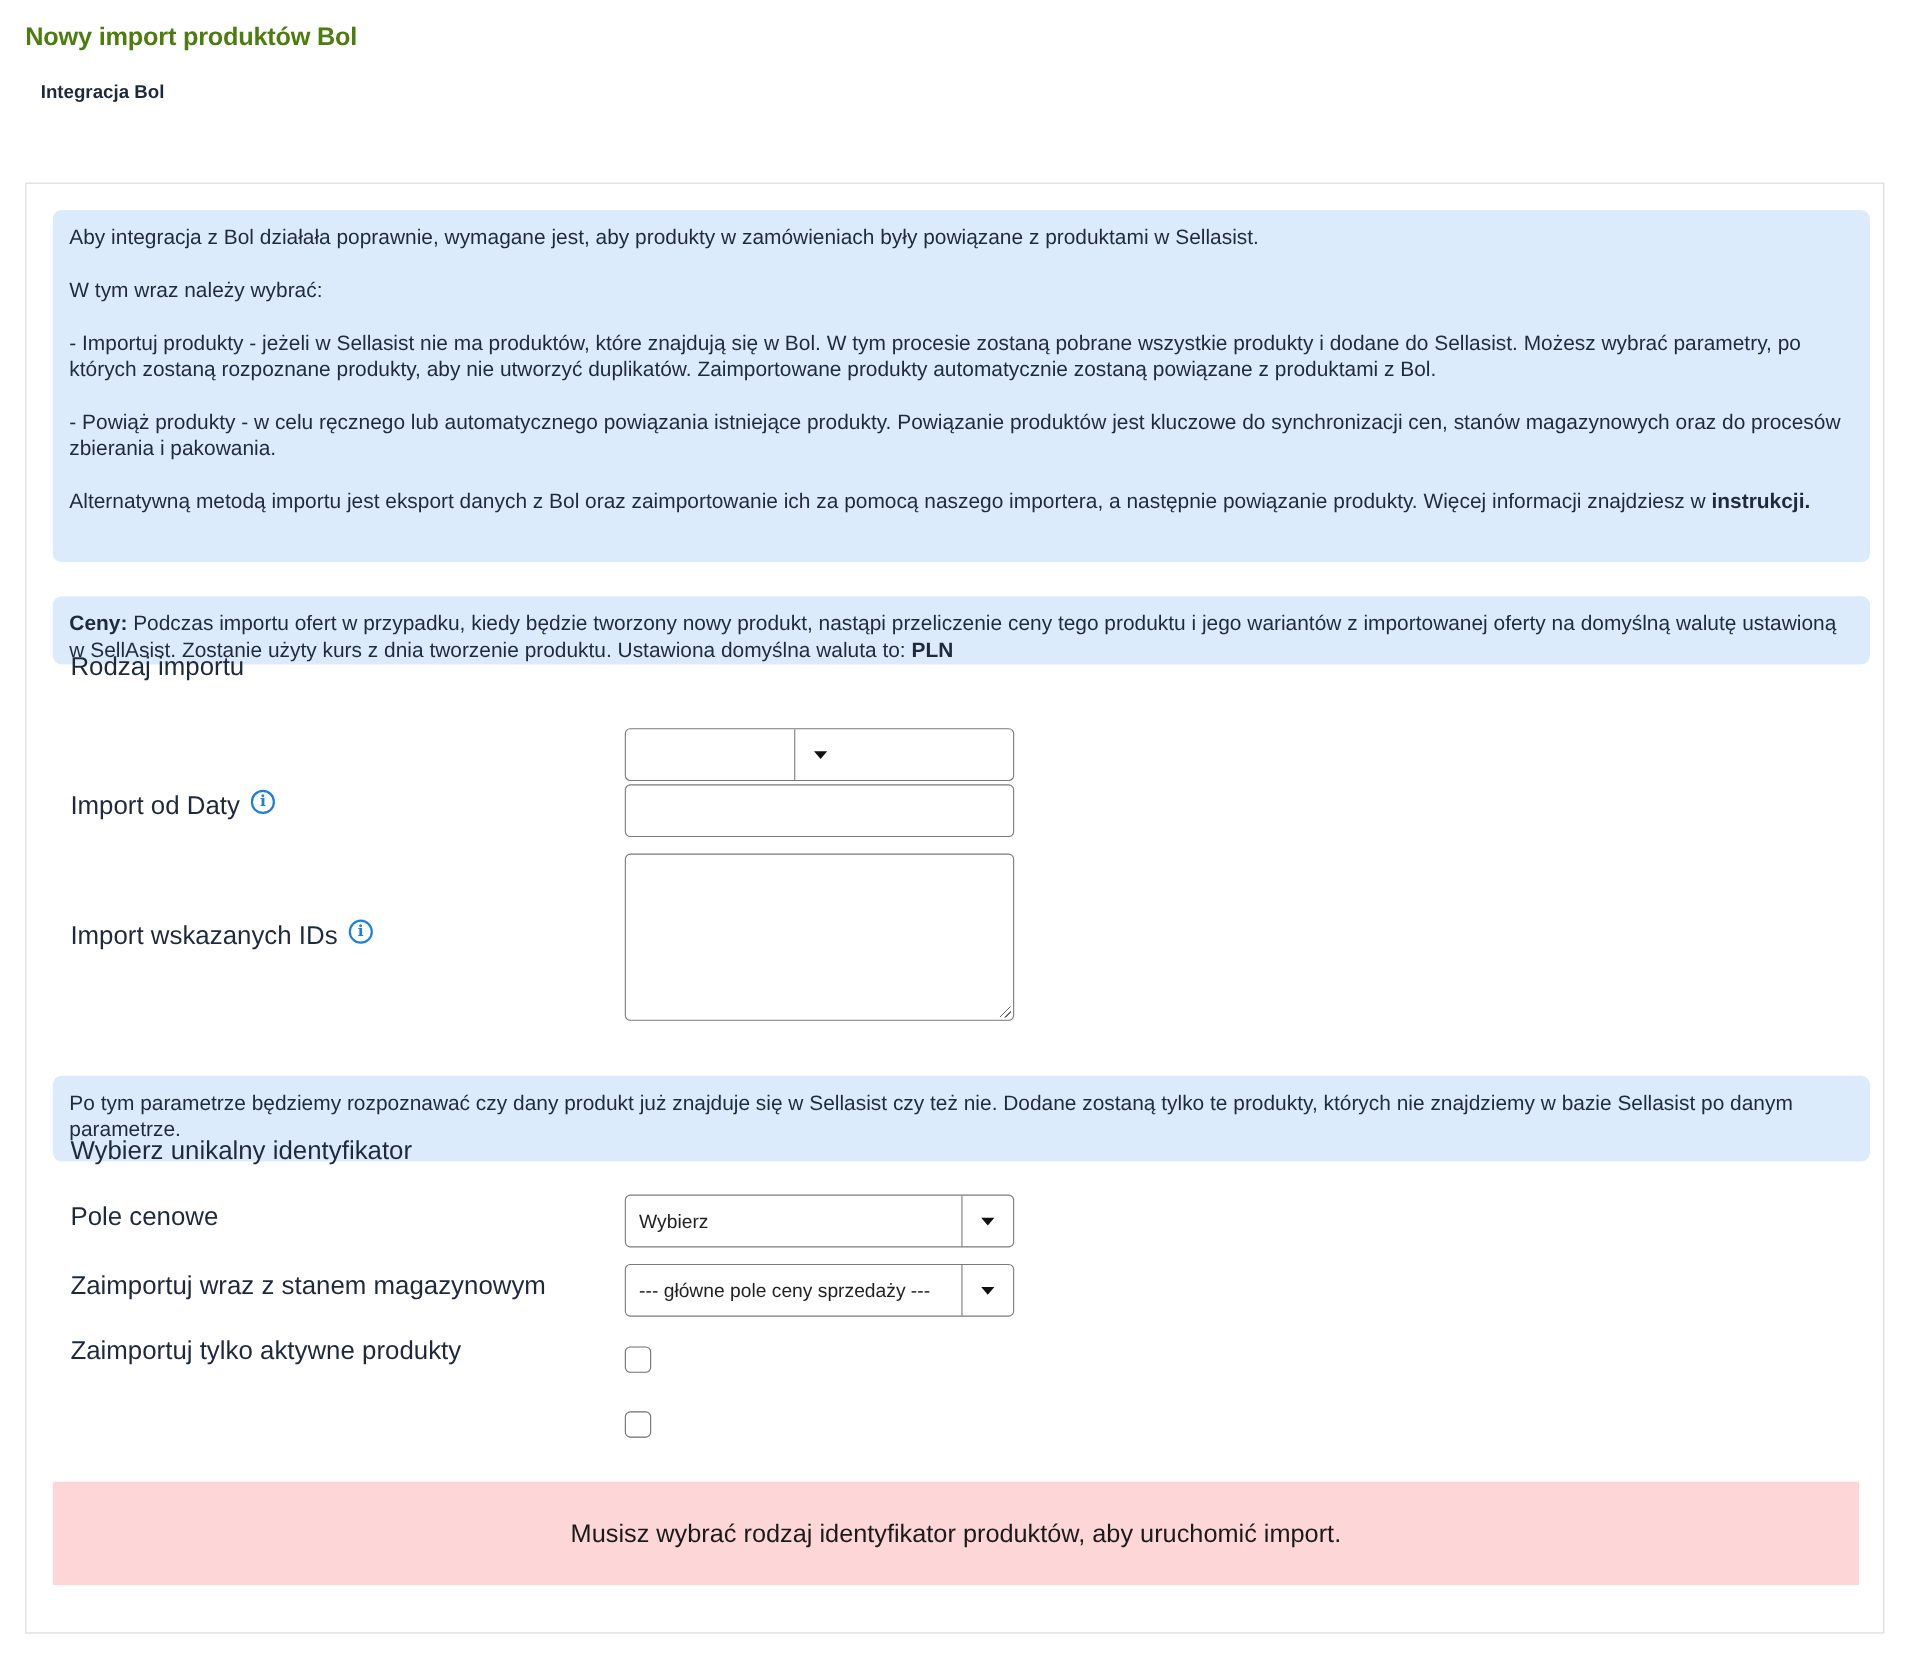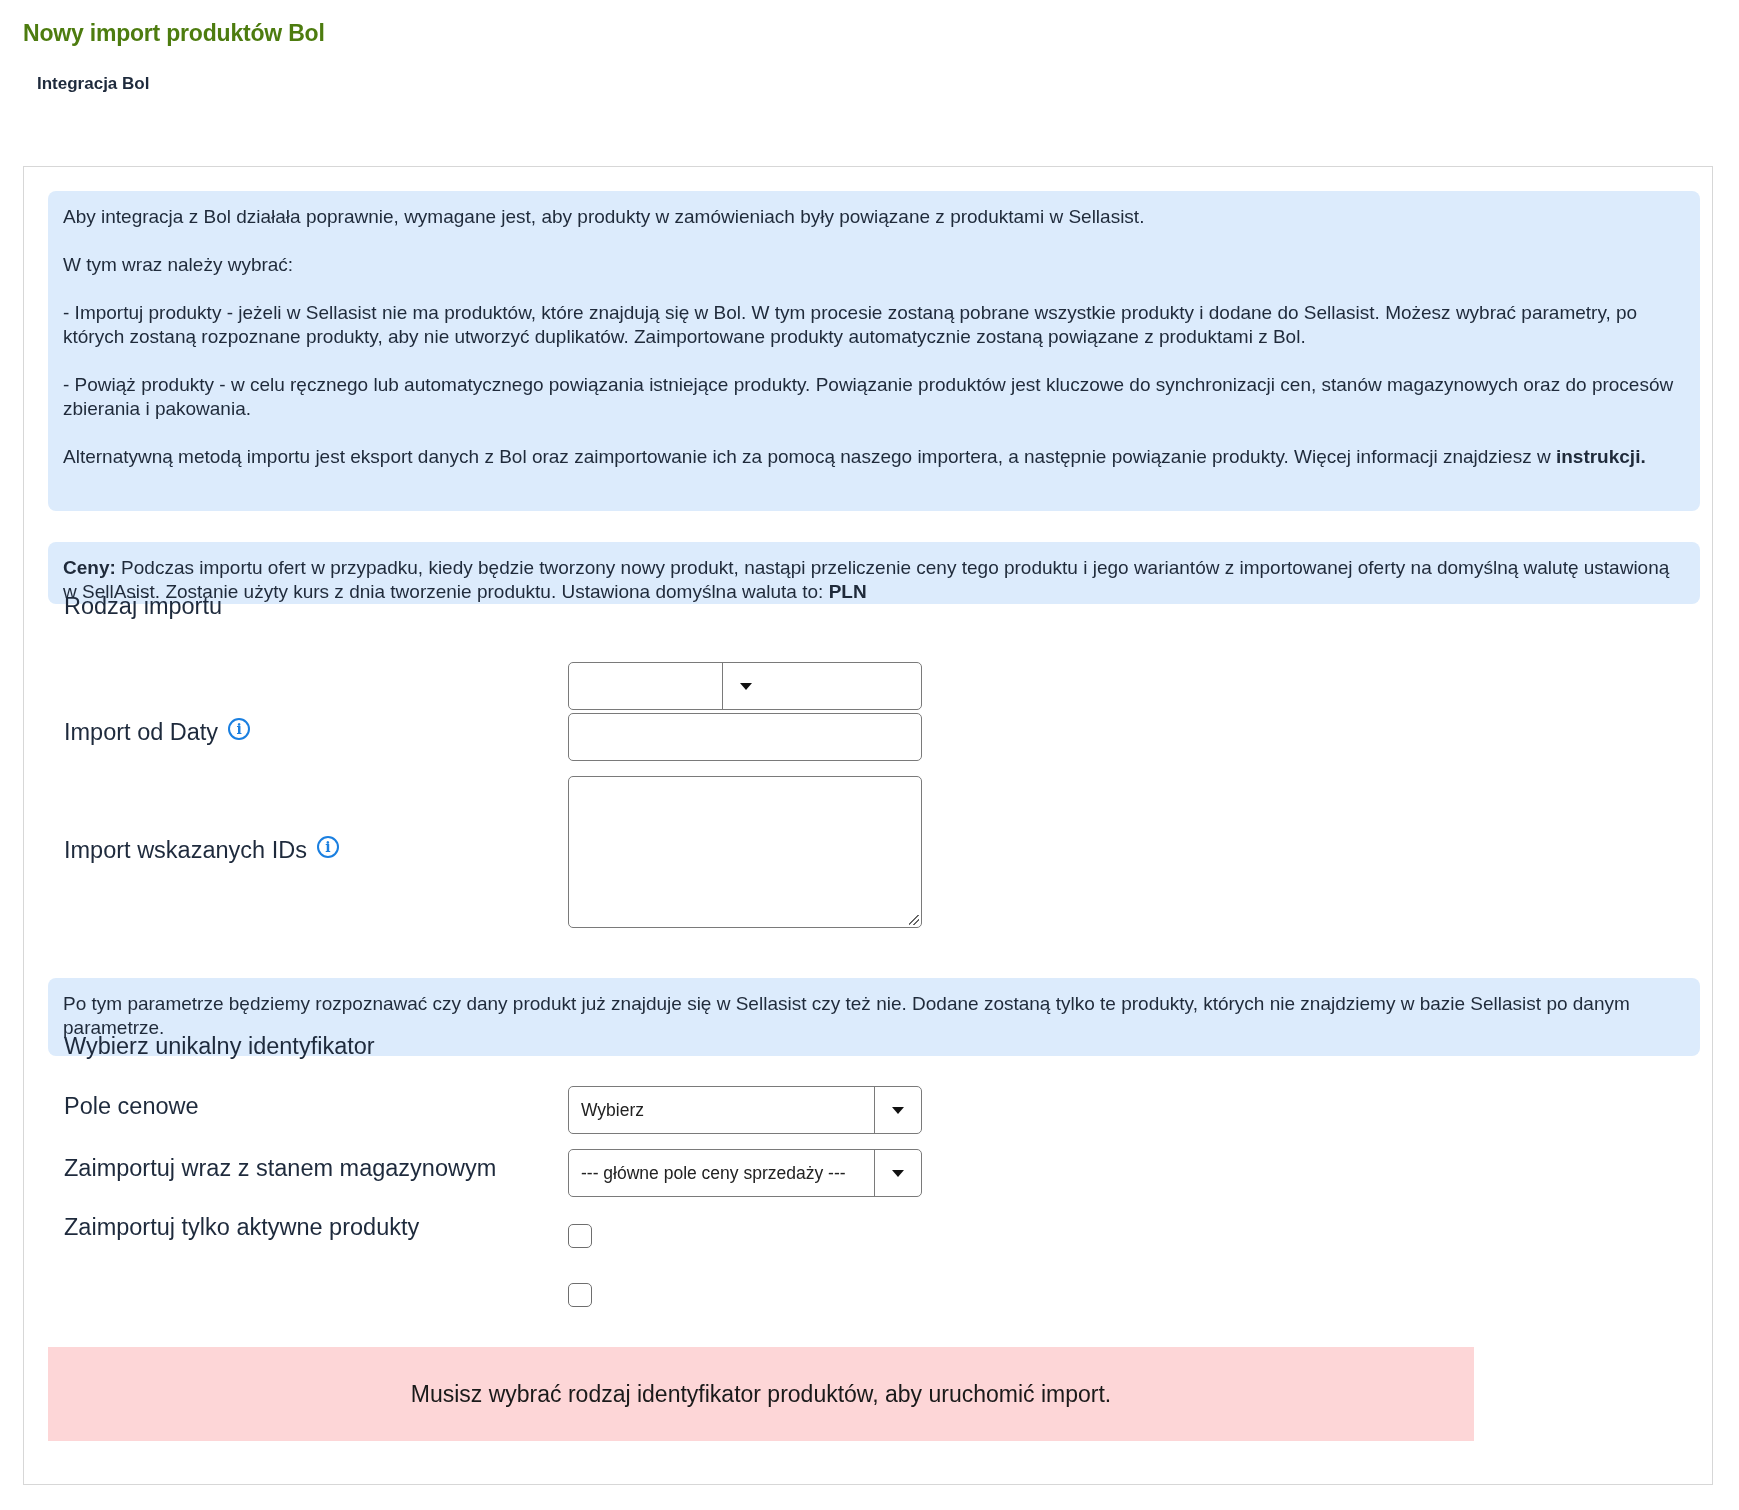--- a/index.html
+++ b/index.html
@@ -74,21 +74,21 @@
   .resize-grip {
     position: absolute; right: 2px; bottom: 2px; width: 10px; height: 10px;
     background:
       linear-gradient(135deg, transparent 45%, #666 45%, #666 52%, transparent 52%, transparent 70%, #666 70%, #666 77%, transparent 77%);
   }
   .checkbox {
     position: absolute; left: 544px; width: 24px; height: 24px; box-sizing: border-box;
     border: 1.5px solid #6e6e6e; border-radius: 5px; background: #fff; cursor: pointer;
   }
   .alert {
-    position: absolute; left: 24px; top: 1180px; width: 1426px; height: 94px;
+    position: absolute; left: 24px; top: 1180px; width: 1642px; height: 94px;
     background: #fdd6d7; display: flex; align-items: center; justify-content: center;
     font-size: 23px; color: #1a1a1a;
   }
 </style>
 </head>
 <body>
 
 <div class="page-title">Nowy import produktów Bol</div>
 <div class="page-subtitle">Integracja Bol</div>
 

